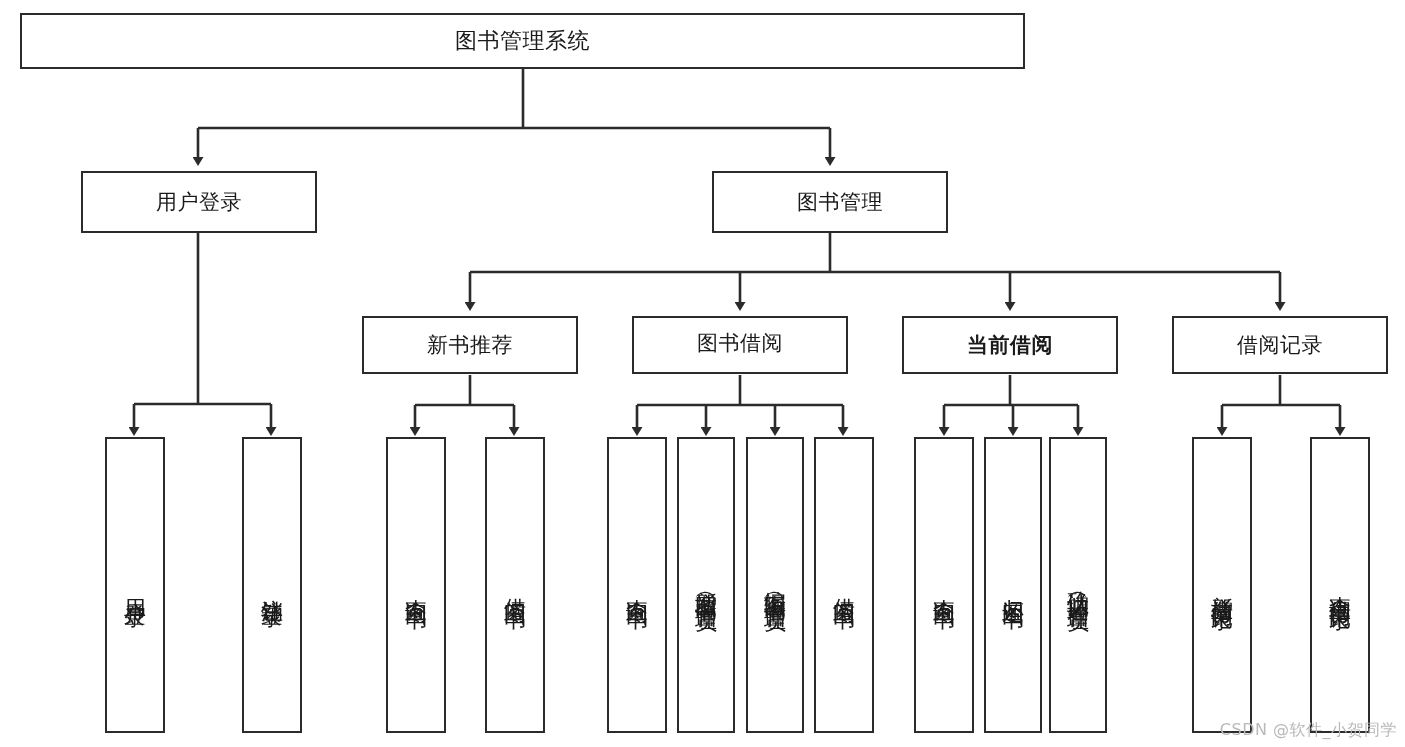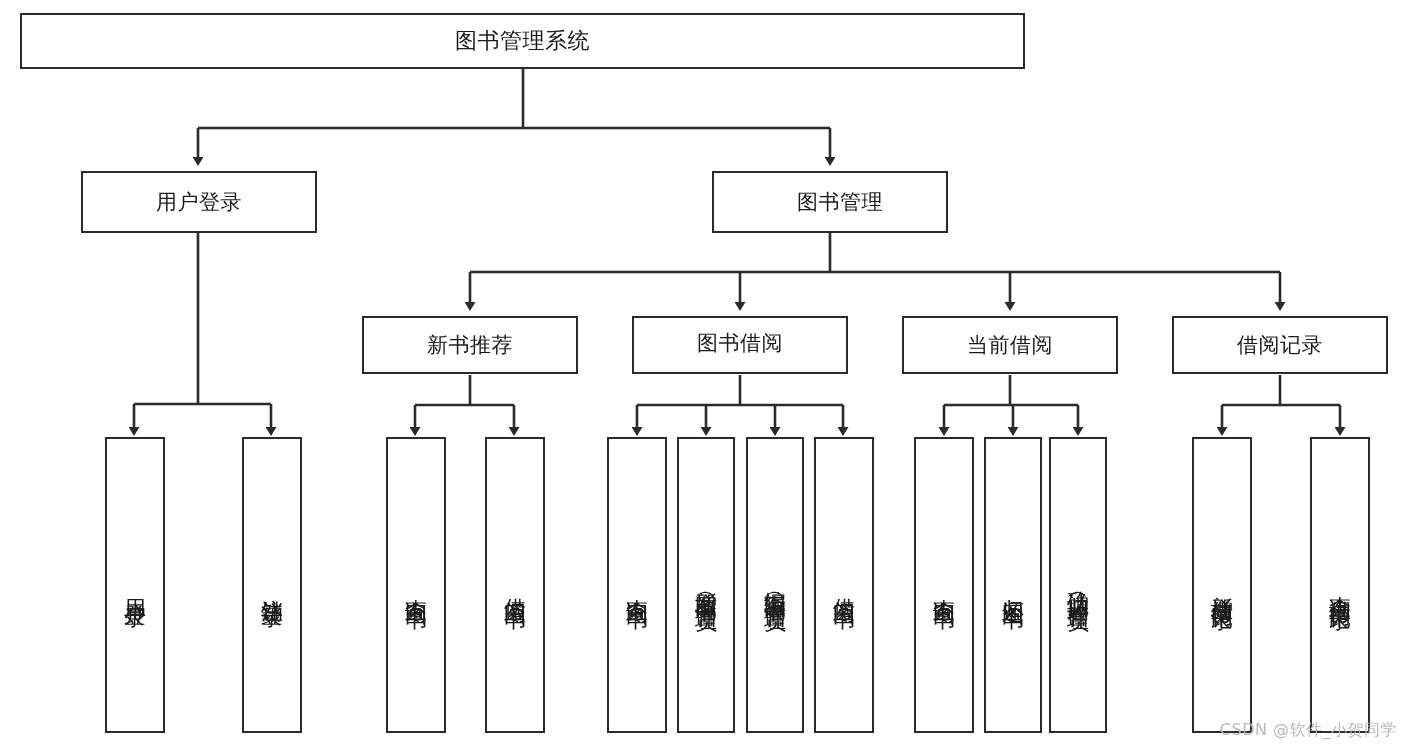--- a/index.html
+++ b/index.html
@@ -141,21 +141,21 @@
   <div class="node h-node" style="left:712px; top:171px; width:236px; height:62px;padding-left:20px;">
     <span class="node-label">图书管理</span>
   </div>
 
   <div class="node h-node" style="left:362px; top:316px; width:216px; height:58px;">
     <span class="node-label">新书推荐</span>
   </div>
   <div class="node h-node" style="left:632px; top:316px; width:216px; height:58px;font-family:Liberation Mono, monospace;">
     <span class="node-label">图书借阅</span>
   </div>
-  <div class="node h-node" style="left:902px; top:316px; width:216px; height:58px;">
+  <div class="node h-node" style="left:902px; top:316px; width:216px; height:58px;font-weight:bold;">
     <span class="node-label">当前借阅</span>
   </div>
   <div class="node h-node" style="left:1172px; top:316px; width:216px; height:58px;">
     <span class="node-label">借阅记录</span>
   </div>
 
   <div class="node v-node" style="left:105px; top:437px; width:60px; height:296px;">
     <span class="node-label">用户登录</span>
   </div>
   <div class="node v-node" style="left:242px; top:437px; width:60px; height:296px;">

